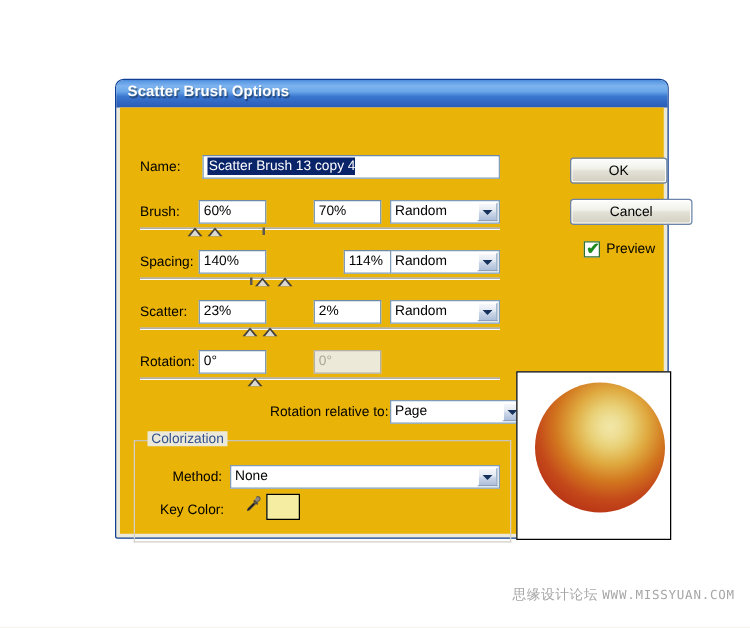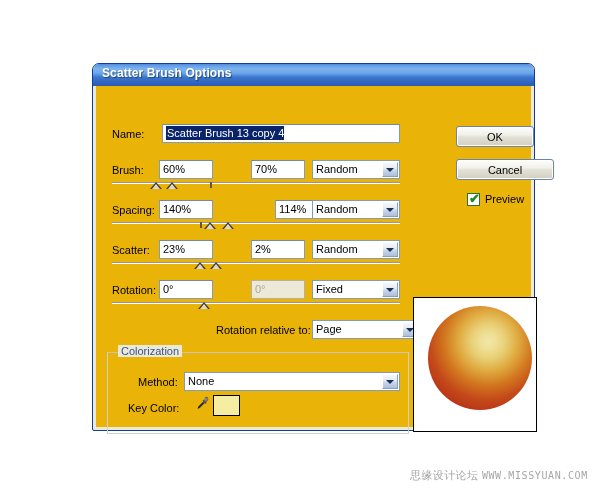--- a/index.html
+++ b/index.html
@@ -335,26 +335,20 @@
           <span class="combo-arrow"></span>
         </span>
     </div>
     <div class="slider-track" style="left:16px; top:176px; width:288px;"></div>
     <div class="thumb" style="left:98px; top:176px;"></div>
     <div class="thumb" style="left:114px; top:176px;"></div>
 
     <div class="lbl" style="left:16px; top:198px;">Rotation:</div>
     <div class="tfield" style="left:63px; top:194px; width:54px; height:19px;">0°</div>
     <div class="tfield disabled" style="left:155px; top:194px; width:54px; height:19px;">0°</div>
-    <div class="combo" style="left:216px; top:194px; width:88px; height:19px;">
-      <span>Fixed</span>
-      <span class="combo-btn">
-          <span class="combo-arrow"></span>
-        </span>
-    </div>
     <div class="slider-track" style="left:16px; top:216px; width:288px;"></div>
     <div class="thumb" style="left:102px; top:216px;"></div>
 
     <div class="lbl" style="left:120px; top:238px;">Rotation relative to:</div>
     <div class="combo" style="left:216px; top:234px; width:108px; height:19px;">
       <span>Page</span>
       <span class="combo-btn">
           <span class="combo-arrow"></span>
         </span>
     </div>

